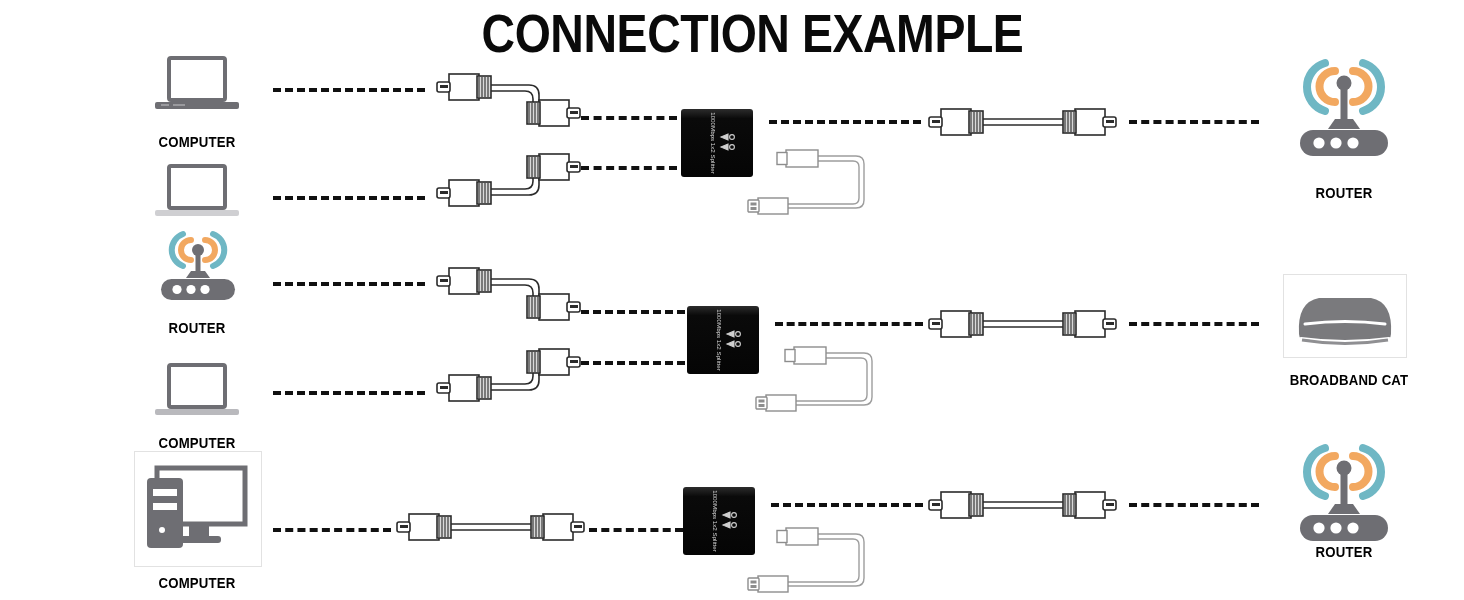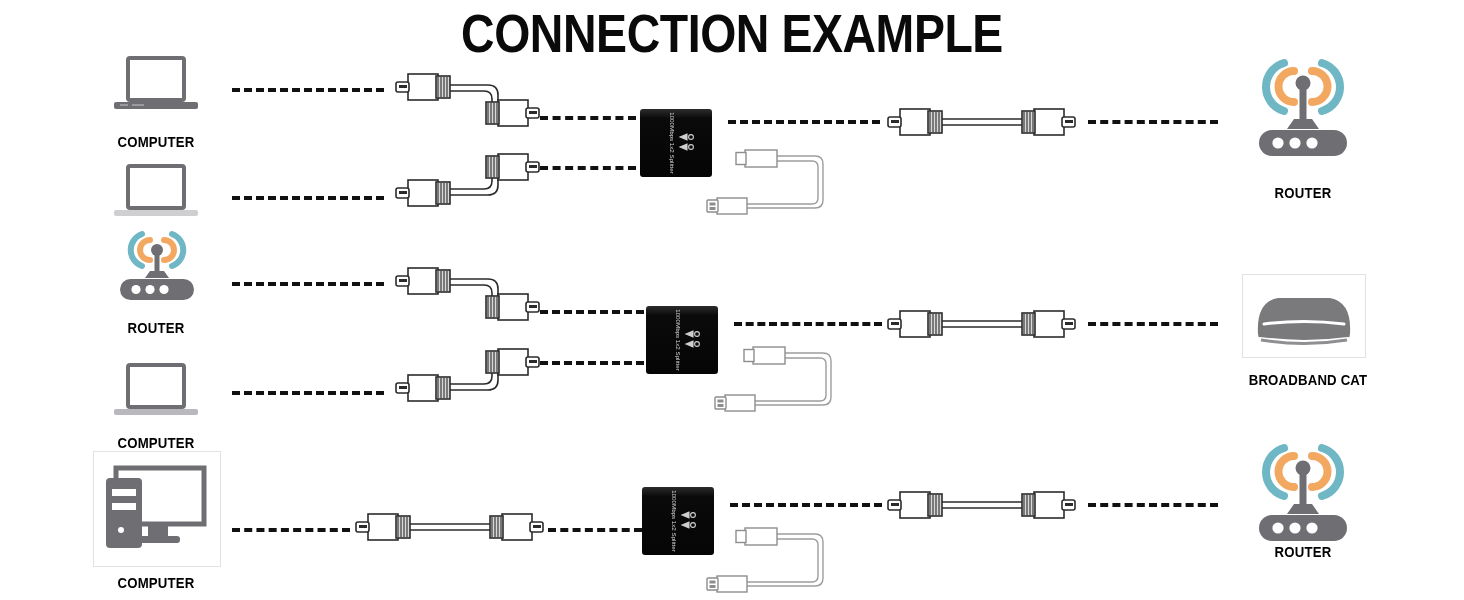--- a/index.html
+++ b/index.html
@@ -6,21 +6,21 @@
   html, body {
     margin: 0; padding: 0;
     background: #ffffff;
   }
   body {
     width: 1464px; height: 600px;
     position: relative;
     font-family: "Liberation Sans", sans-serif;
     overflow: hidden;
   }
-  #stage { position: absolute; inset: 0; }
+  #stage { position: absolute; inset: 0; margin-left: 41px; }
 
   
   .title {
     position: absolute;
     left: 0; right: 0; top: 2px;
     text-align: center;
     font-family: "Liberation Sans", sans-serif;
     font-weight: bold;
     font-size: 54px;
     letter-spacing: -0.5px;

